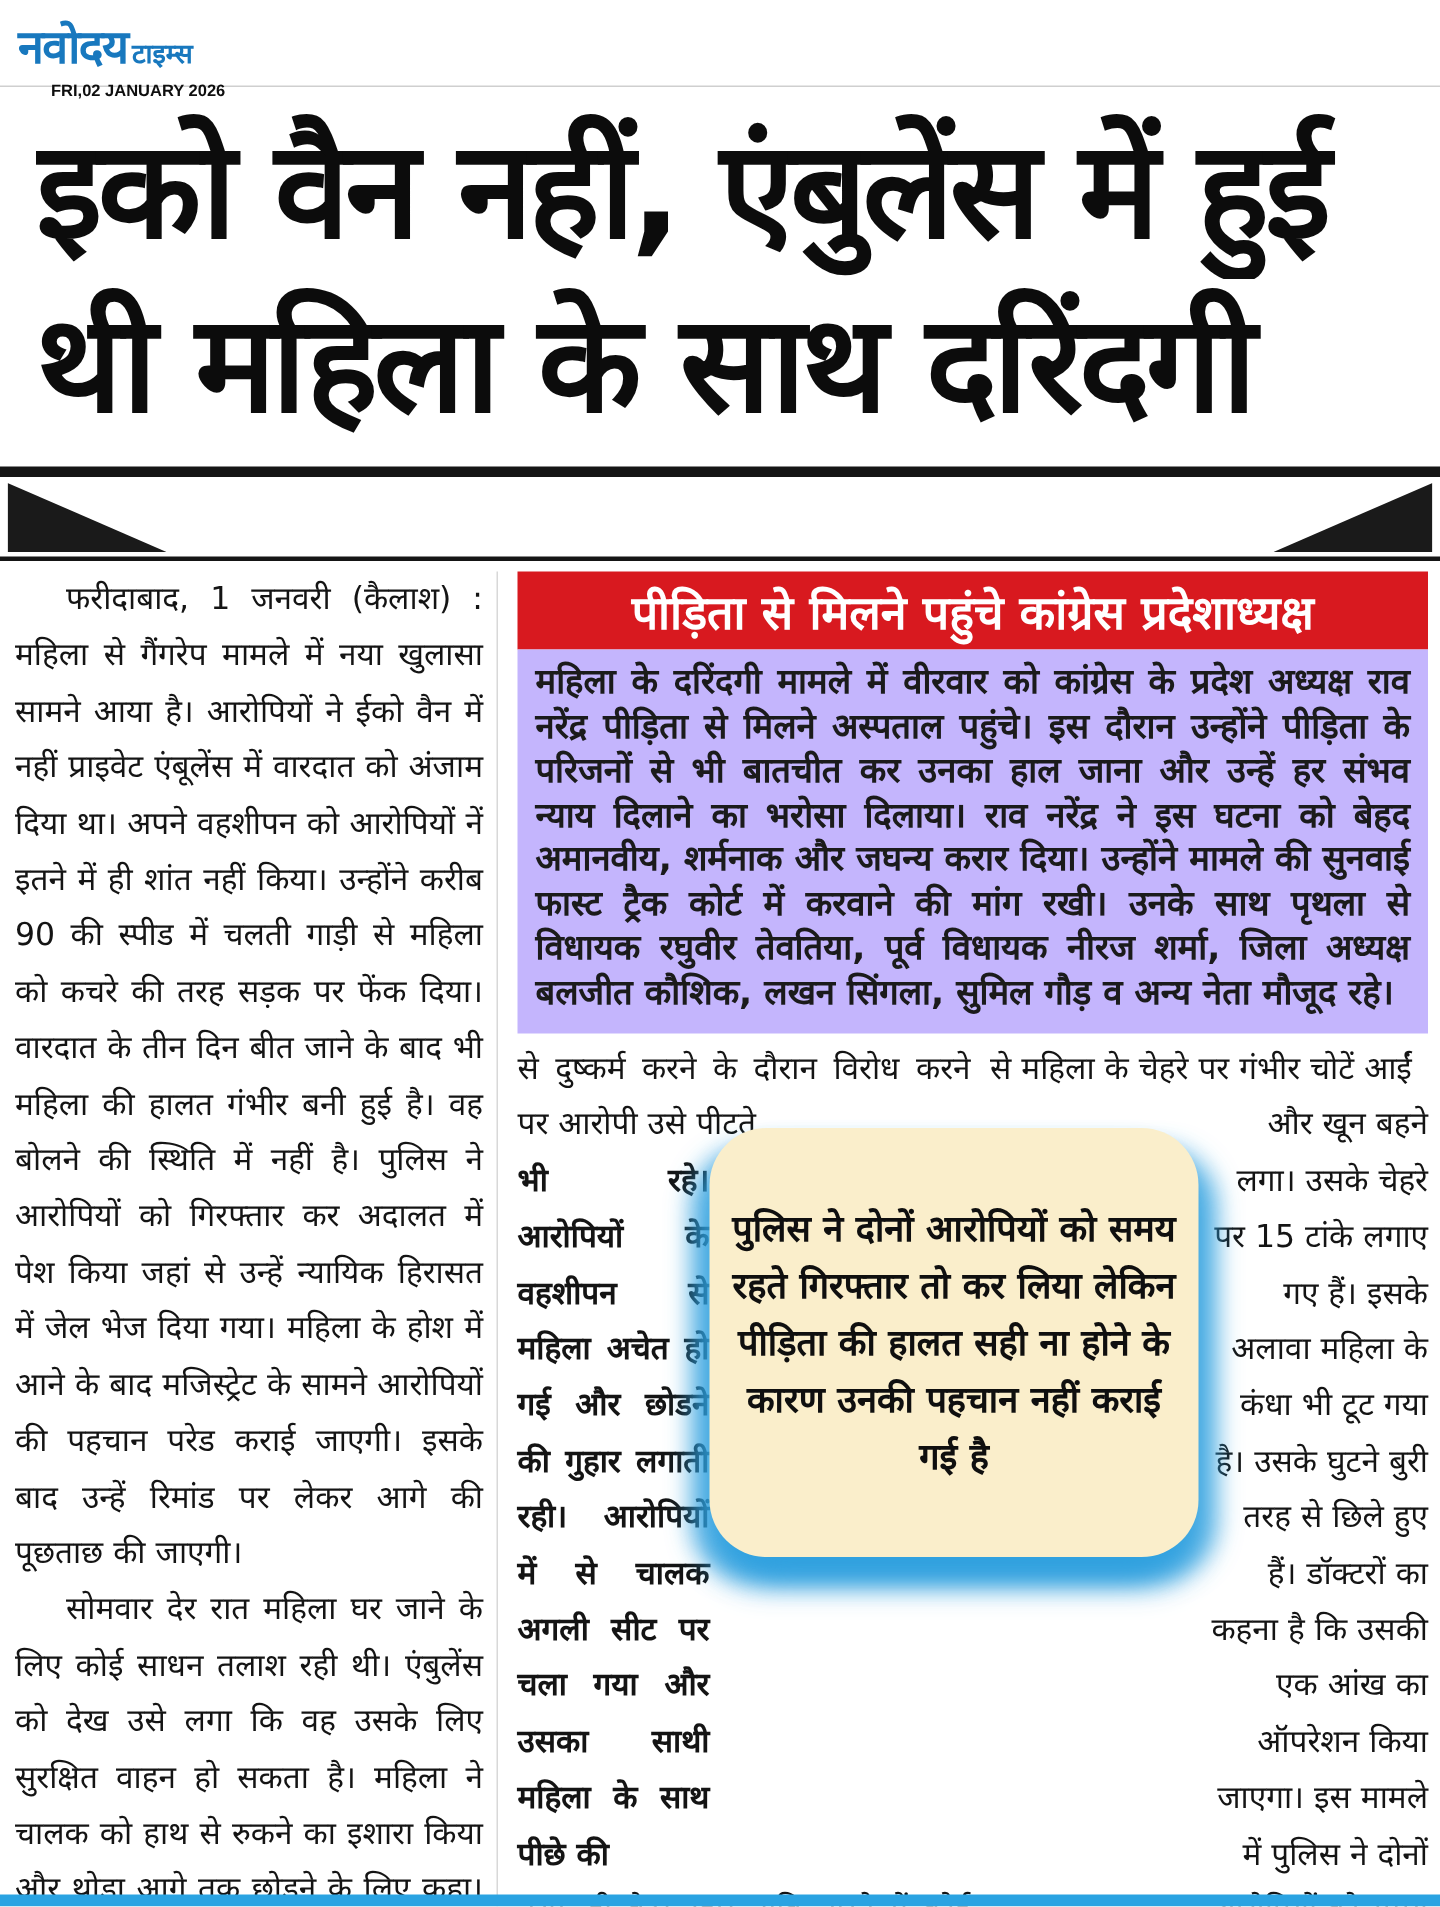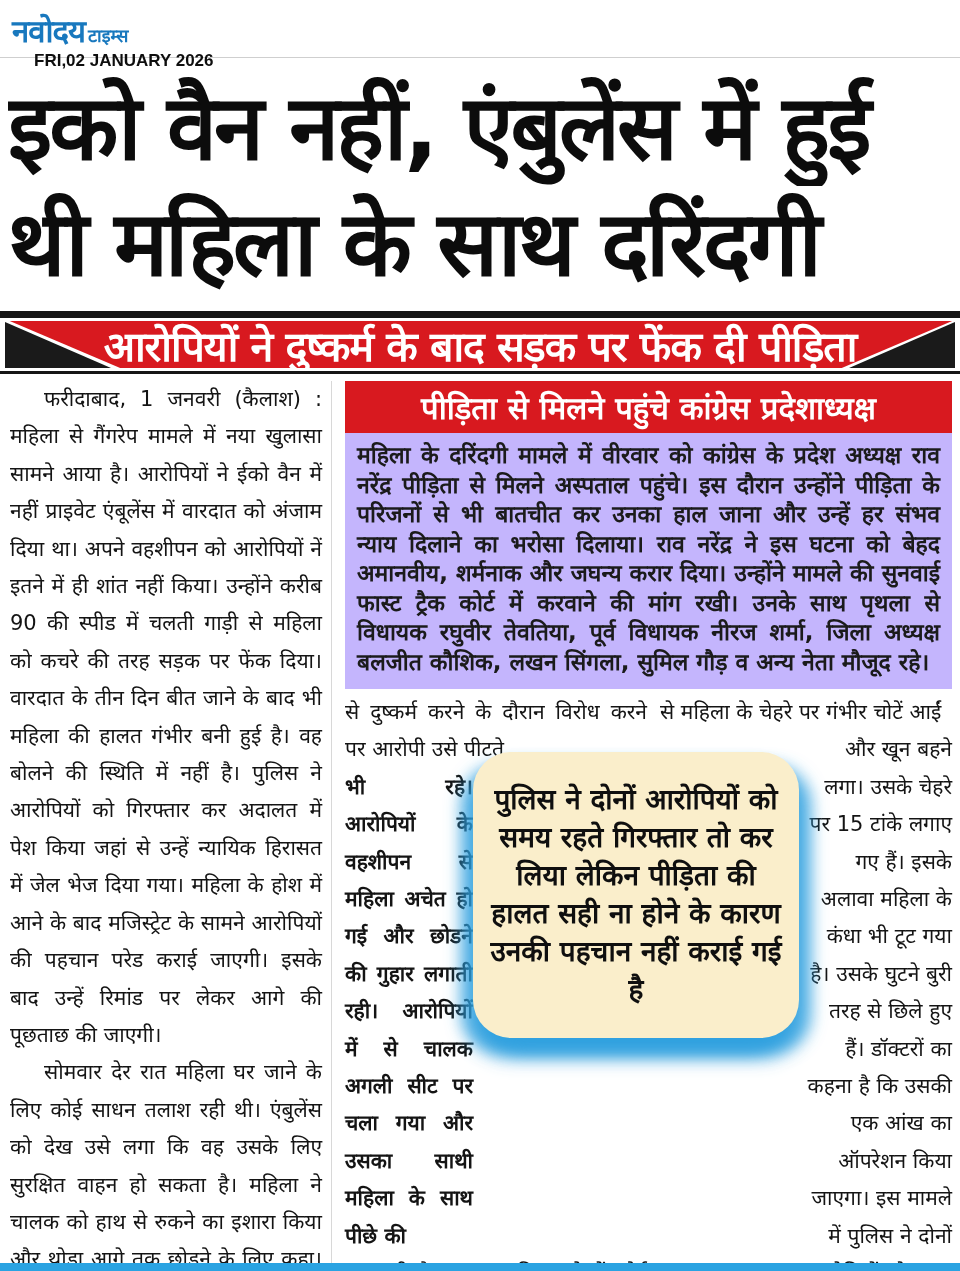--- a/index.html
+++ b/index.html
@@ -12,24 +12,24 @@
   
   .header {
     height:58px; display:flex; align-items:flex-start;
     padding:9px 14px 0 12px; border-bottom:1px solid #cfcfcf; background:#fff;flex-direction:column;
   }
   .logo { display:flex; align-items:baseline; color:#1878be; white-space:nowrap; }
   .logo-main { font-size:31px; font-weight:bold; letter-spacing:-1px; }
   .logo-sub  { font-size:18px; font-weight:bold; margin-left:3px; }
   .header-meta {
     margin-left:22px; font-family:"Liberation Sans", sans-serif;
-    font-weight:bold; font-size:17px; line-height:20px; color:#0e0e0e;
+    font-weight:bold; font-size:11px; line-height:20px; color:#0e0e0e;
   }
   
-  .headline { padding:12px 6px 0 8px; }
+  .headline { padding:12px 6px 0 24px; }
   .headline div {
     font-size:90px; line-height:116px; font-weight:bold; color:#0c0c0c;
     letter-spacing:-3px; white-space:nowrap; overflow:hidden;
   }
   
   .strap-wrap {
     position:relative; height:63px; margin-top:9px;
     border-top:7px solid #151515; border-bottom:3px solid #151515; background:#fff;
   }
   .strap-tri { position:absolute; bottom:3px; width:106px; height:48px; background:#1a1a1a; z-index:1; }
@@ -64,21 +64,21 @@
   .cols-wrap { position:relative; display:flex; margin-top:5px; }
   .col-mid { width:302px; flex:none; font-size:21px; line-height:37.4px; text-align:justify; }
   .col-right2 { flex:1; padding-left:13px; font-size:21px; line-height:37.4px; text-align:justify; }
   .seg { margin:0; }
   .seg-narrow { width:128px;font-weight:bold; }
   .seg-wrapped { margin-left:146px; text-align:right; }
   .quote-box {
     position:absolute; left:128px; top:58px; width:326px; height:286px; z-index:3;
     background:#faeecb; border-radius:38px; padding:10px 14px;
     display:flex; align-items:center; justify-content:center; text-align:center;
-    font-size:28px; line-height:38px; font-weight:bold; color:#0f0f0f;
+    font-size:24px; line-height:38px; font-weight:bold; color:#0f0f0f;
     box-shadow: 12px 14px 16px rgba(47,160,223,0.75),
                -12px 14px 16px rgba(47,160,223,0.75),
                 0 18px 20px rgba(47,160,223,0.85);
   }
   
   .bottom-bar { position:absolute; left:0; bottom:0; width:100%; height:8px; background:#2aa3e2; }
 </style>
 </head>
 <body>
 
@@ -95,23 +95,20 @@
   </div>
 
   <div class="headline">
     <div>इको वैन नहीं, एंबुलेंस में हुई</div>
     <div>थी महिला के साथ दरिंदगी</div>
   </div>
 
   <div class="strap-wrap">
     <div class="strap-tri left"></div>
     <div class="strap-tri right"></div>
-    <div class="strap-red">
-      <span>आरोपियों ने दुष्कर्म के बाद सड़क पर फेंक दी पीड़िता</span>
-    </div>
   </div>
 
   <div class="content">
 
     <div class="col-left">
       <p>फरीदाबाद, 1 जनवरी (कैलाश) : महिला से गैंगरेप मामले में नया खुलासा सामने आया है। आरोपियों ने ईको वैन में नहीं प्राइवेट एंबूलेंस में वारदात को अंजाम दिया था। अपने वहशीपन को आरोपियों नें इतने में ही शांत नहीं किया। उन्होंने करीब 90 की स्पीड में चलती गाड़ी से महिला को कचरे की तरह सड़क पर फेंक दिया। वारदात के तीन दिन बीत जाने के बाद भी महिला की हालत गंभीर बनी हुई है। वह बोलने की स्थिति में नहीं है। पुलिस ने आरोपियों को गिरफ्तार कर अदालत में पेश किया जहां से उन्हें न्यायिक हिरासत में जेल भेज दिया गया। महिला के होश में आने के बाद मजिस्ट्रेट के सामने आरोपियों की पहचान परेड कराई जाएगी। इसके बाद उन्हें रिमांड पर लेकर आगे की पूछताछ की जाएगी।</p>
       <p>सोमवार देर रात महिला घर जाने के लिए कोई साधन तलाश रही थी। एंबुलेंस को देख उसे लगा कि वह उसके लिए सुरक्षित वाहन हो सकता है। महिला ने चालक को हाथ से रुकने का इशारा किया और थोडा आगे तक छोडने के लिए कहा। रास्ते में चालक व उसके साथी की नियत खराब हो गई और वह उसे गुरूग्राम फरीदाबाद रोड पर ले गए। यहां एबूंलेस में पीछे की तरफ ले जाकर मरीजों वाले बैड़ पर दोनों ने महिला के साथ जबरन संबंध बनाए। इस दौरान दोनों एक साथ ही मौजूद रहे। बारी बारी</p>
     </div>
 
     <div class="region-right">

